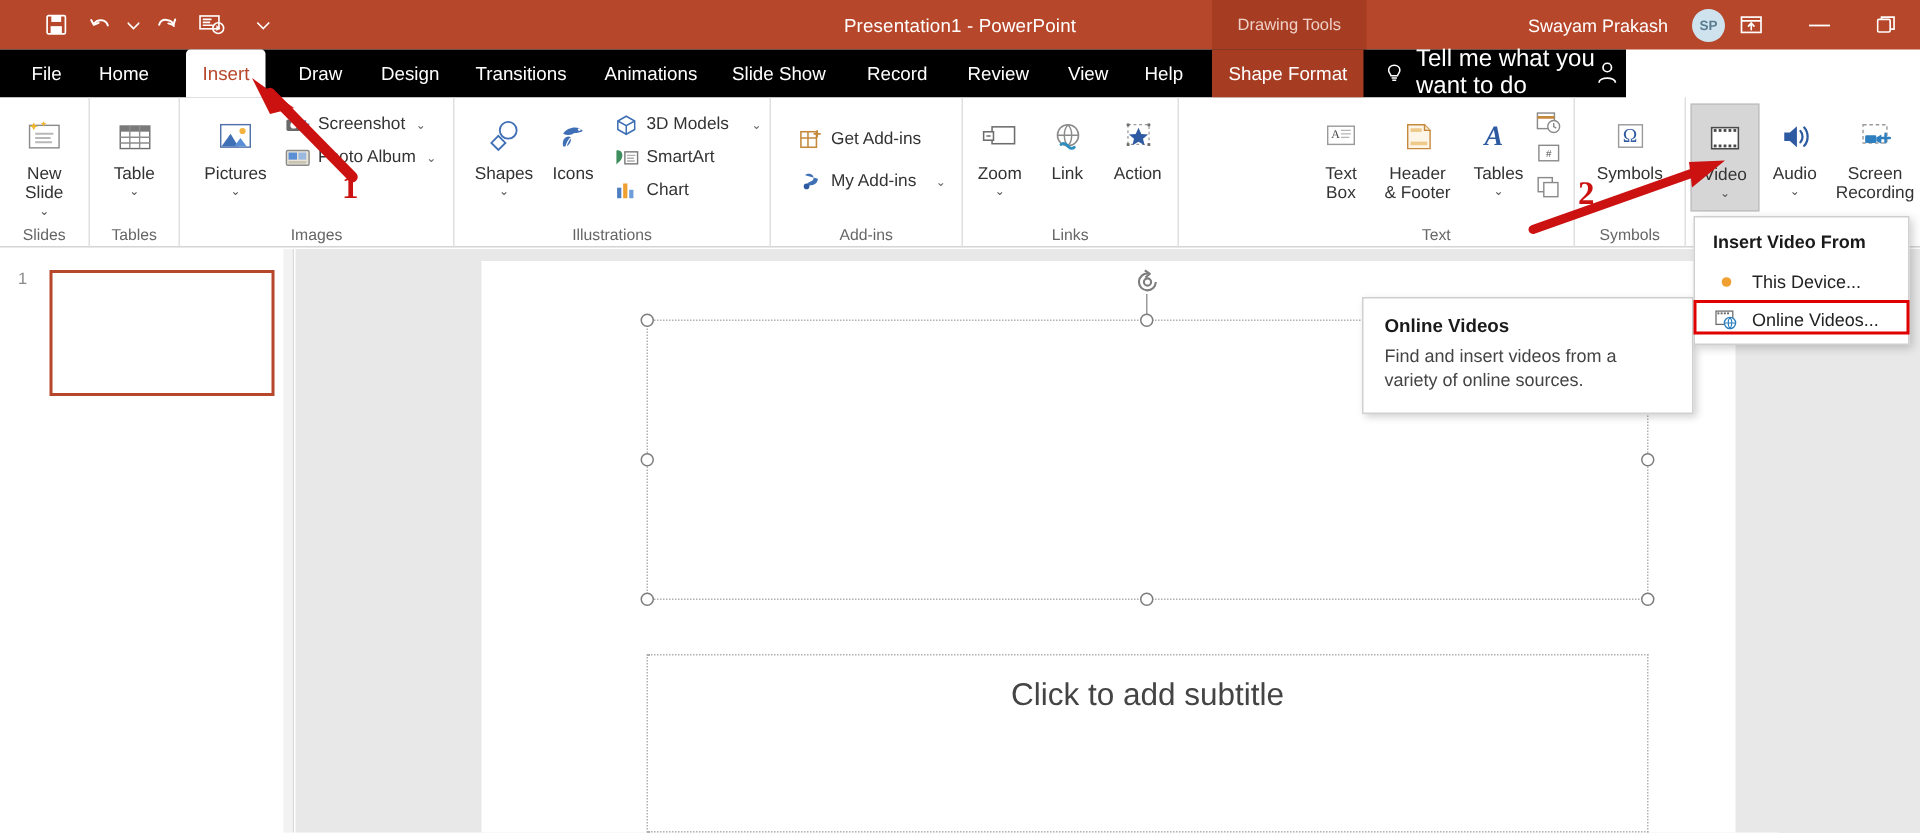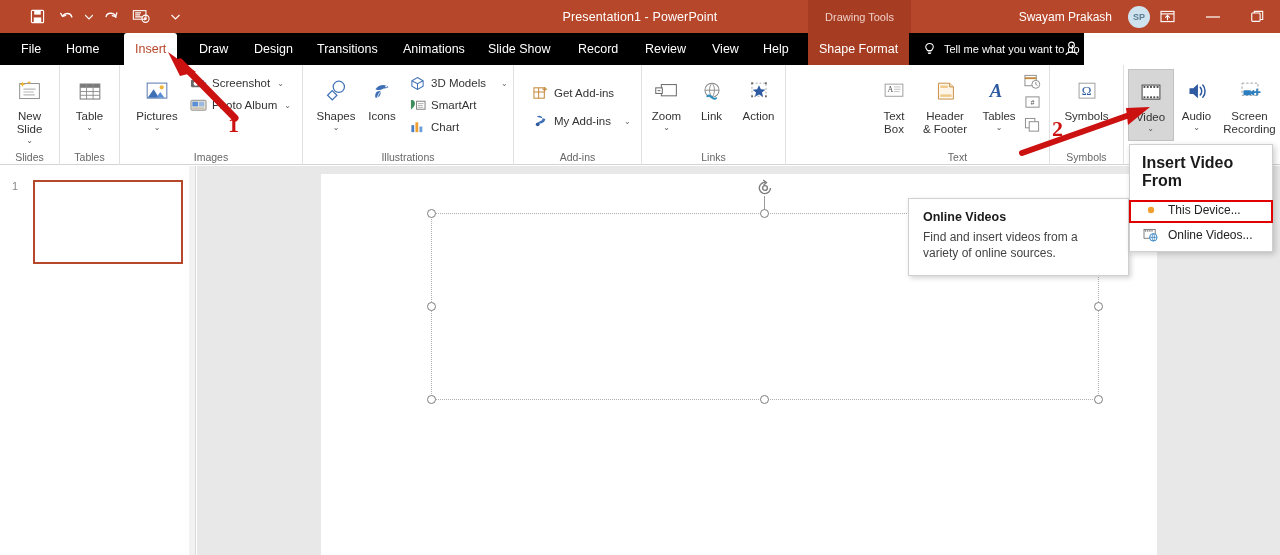--- a/index.html
+++ b/index.html
@@ -75,21 +75,21 @@
   .tab.active {
     background: #ffffff; color: #b7472a;
     border-top-left-radius: 3px; border-top-right-radius: 3px;
   }
   .tab.context-active {
     background: #a63d22; color: #ffffff;
   }
   .tellme {
     position: absolute; top: 0; height: 32px; left: 922px;
     display: flex; align-items: center; gap: 7px;
-    color: #ffffff; font-size: 11px;
+    color: #ffffff; font-size: 16px;
   }
   .bulb { width: 15px; height: 15px; }
   .person-icon {
     position: absolute; right: 4px; top: 7px;
     color: #ffffff;
   }
 
   
   .ribbon {
     position: absolute; top: 65px; left: 0;
@@ -226,21 +226,21 @@
   .dropdown {
     position: absolute;
     left: 1129px; top: 144px;
     width: 144px;
     background: #ffffff;
     border: 1px solid #cfcfcf;
     box-shadow: 2px 2px 6px rgba(0,0,0,.2);
     padding: 3px 0 4px 0;
   }
   .dd-header {
-    font-size: 16px; font-weight: bold; color: #1a1a1a;
+    font-size: 12px; font-weight: bold; color: #1a1a1a;
     padding: 6px 10px 7px 12px;
   }
   .dd-item {
     display: flex; align-items: center; gap: 9px;
     padding: 4px 10px 4px 12px;
     font-size: 12px; color: #222222;
   }
   .dd-item .dd-ic { width: 17px; height: 17px; display:flex; align-items:center; justify-content:center; }
   .dd-highlight {
     position: absolute;
@@ -648,21 +648,21 @@
           </svg>
         </span>
         <span class="lbl">Symbols</span>
         <span class="caret">⌄</span>
       </div>
     </div>
     <div class="rgroup-label">Symbols</div>
   </div>
 
   <div class="rgroup" style="left:1124px;width:156px;border-right:none">
-    <div class="rgroup-body" style="justify-content:center;padding-left:3px">
+    <div class="rgroup-body" style="justify-content:space-between;padding-left:3px">
       <div class="bigbtn video-btn-active" style="width:46px;height:72px">
         <span class="ic">
           <svg width="30" height="28" viewBox="0 0 32 28" fill="none">
             <rect x="6.5" y="4.5" width="19" height="15" fill="#fff" stroke="#4a4a4a" stroke-width="1.1"></rect>
             <rect x="8" y="5.5" width="2" height="2" fill="#4a4a4a"></rect>
             <rect x="11.5" y="5.5" width="2" height="2" fill="#4a4a4a"></rect>
             <rect x="15" y="5.5" width="2" height="2" fill="#4a4a4a"></rect>
             <rect x="18.5" y="5.5" width="2" height="2" fill="#4a4a4a"></rect>
             <rect x="22" y="5.5" width="2" height="2" fill="#4a4a4a"></rect>
             <rect x="8" y="16.5" width="2" height="2" fill="#4a4a4a"></rect>
@@ -724,20 +724,23 @@
       </div>
       <div class="handle" style="left:106px; top:35px"></div>
       <div class="handle" style="left:439px; top:35px"></div>
       <div class="handle" style="left:773px; top:35px"></div>
       <div class="handle" style="left:106px; top:128px"></div>
       <div class="handle" style="left:773px; top:128px"></div>
       <div class="handle" style="left:106px; top:221px"></div>
       <div class="handle" style="left:439px; top:221px"></div>
       <div class="handle" style="left:773px; top:221px"></div>
 
+      <div class="ph-sub">
+        <span>Click to add subtitle</span>
+      </div>
     </div>
   </div>
 </div>
 
 <div class="tooltip">
   <div class="tooltip-title">Online Videos</div>
   <div class="tooltip-body">Find and insert videos from a variety of online sources.</div>
 </div>
 
 <div class="dropdown">

